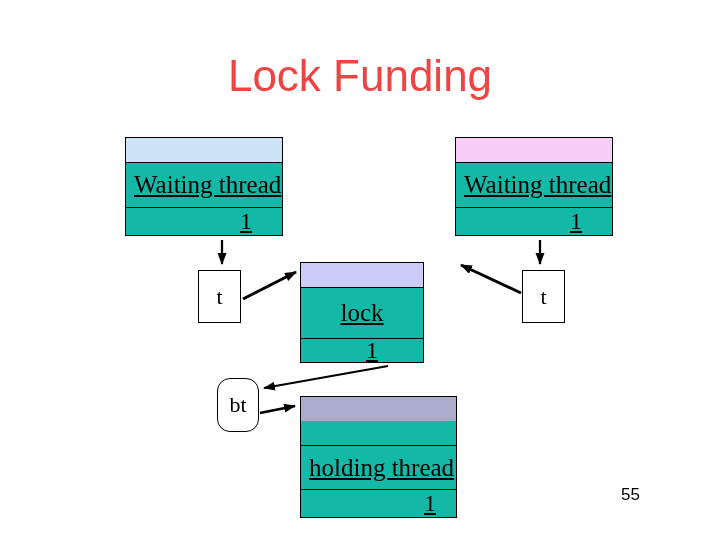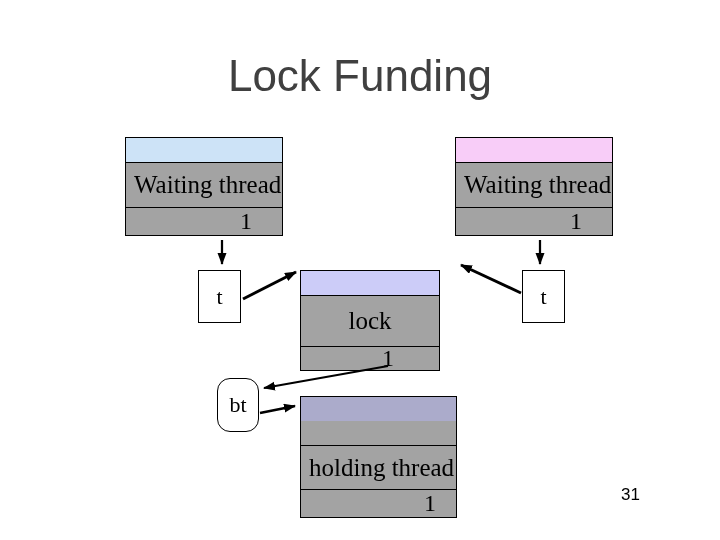--- a/index.html
+++ b/index.html
@@ -17,40 +17,41 @@
     text-align:center;
     font-family:"Liberation Sans", sans-serif;
     font-weight:normal;
     font-size:44px;
     line-height:48px;
   }
   
   .tbox{
     position:absolute;
     border:1.5px solid #000;
-    background:#a3a3a3;
+    background:#14b8a6;
     box-sizing:border-box;
+    text-decoration:underline;
   }
   .tbox .row{
     box-sizing:border-box;
     display:flex;
     align-items:center;
     white-space:nowrap;
   }
   .tbox .row + .row{ border-top:1.5px solid #000; }
   .tbox .label{ font-size:25px; padding-left:8px; }
   .tbox .value{ font-size:24px; justify-content:flex-end; }
 
   .box-wl{ left:125px; top:137px; width:158px; }
   .box-wr{ left:455px; top:137px; width:158px; }
   .box-wl .header,.box-wr .header{ height:24px; }
   .box-wl .label,.box-wr .label{ height:45px; }
   .box-wl .value,.box-wr .value{ height:28px; padding-right:30px; }
 
-  .box-lock{ left:300px; top:270px; width:140px; }
+  .box-lock{ left:300px; top:262px; width:124px; }
   .box-lock .header{ height:24px; }
   .box-lock .label{ height:51px; justify-content:center; padding-left:0; }
   .box-lock .value{ height:24px; padding-right:45px; }
 
   .box-hold{ left:300px; top:396px; width:157px; }
   .box-hold .header{ height:24px; }
   .box-hold .label{ height:44px;margin-top:24px; }
   .box-hold .value{ height:28px; padding-right:20px; }
 
   
@@ -79,21 +80,21 @@
     font-family:"Liberation Sans", sans-serif;
     font-size:17px;
     color:#000;
   }
 </style>
 </head>
 <body>
 
 <div class="slide">
 
-  <h1 class="title" style="color: #404040;">Lock Funding</h1>
+  <h1 class="title" style="color: #ef4444;">Lock Funding</h1>
 
   <div class="tbox box-wl">
     <div class="row header" style="background-color: rgb(205, 227, 247);"></div>
     <div class="row label">Waiting thread</div>
     <div class="row value">1</div>
   </div>
 
   <div class="tbox box-wr">
     <div class="row header" style="background-color: rgb(248, 205, 248);"></div>
     <div class="row label">Waiting thread</div>
@@ -129,14 +130,14 @@
       </marker>
     </defs>
     <line x1="222" y1="240" x2="222" y2="264" stroke="#000" stroke-width="2.25" marker-end="url(#ah)"></line>
     <line x1="540" y1="240" x2="540" y2="264" stroke="#000" stroke-width="2.25" marker-end="url(#ah)"></line>
     <line x1="243" y1="299" x2="296" y2="272" stroke="#000" stroke-width="3" marker-end="url(#ah)"></line>
     <line x1="521" y1="293" x2="461" y2="265" stroke="#000" stroke-width="3" marker-end="url(#ah)"></line>
     <line x1="388" y1="366" x2="264" y2="388" stroke="#000" stroke-width="2" marker-end="url(#ah)"></line>
     <line x1="260" y1="413" x2="295" y2="406" stroke="#000" stroke-width="2.5" marker-end="url(#ah)"></line>
   </svg>
 
-  <div class="pagenum">31</div>
+  <div class="pagenum">55</div>
 </div>
 
 </body></html>

